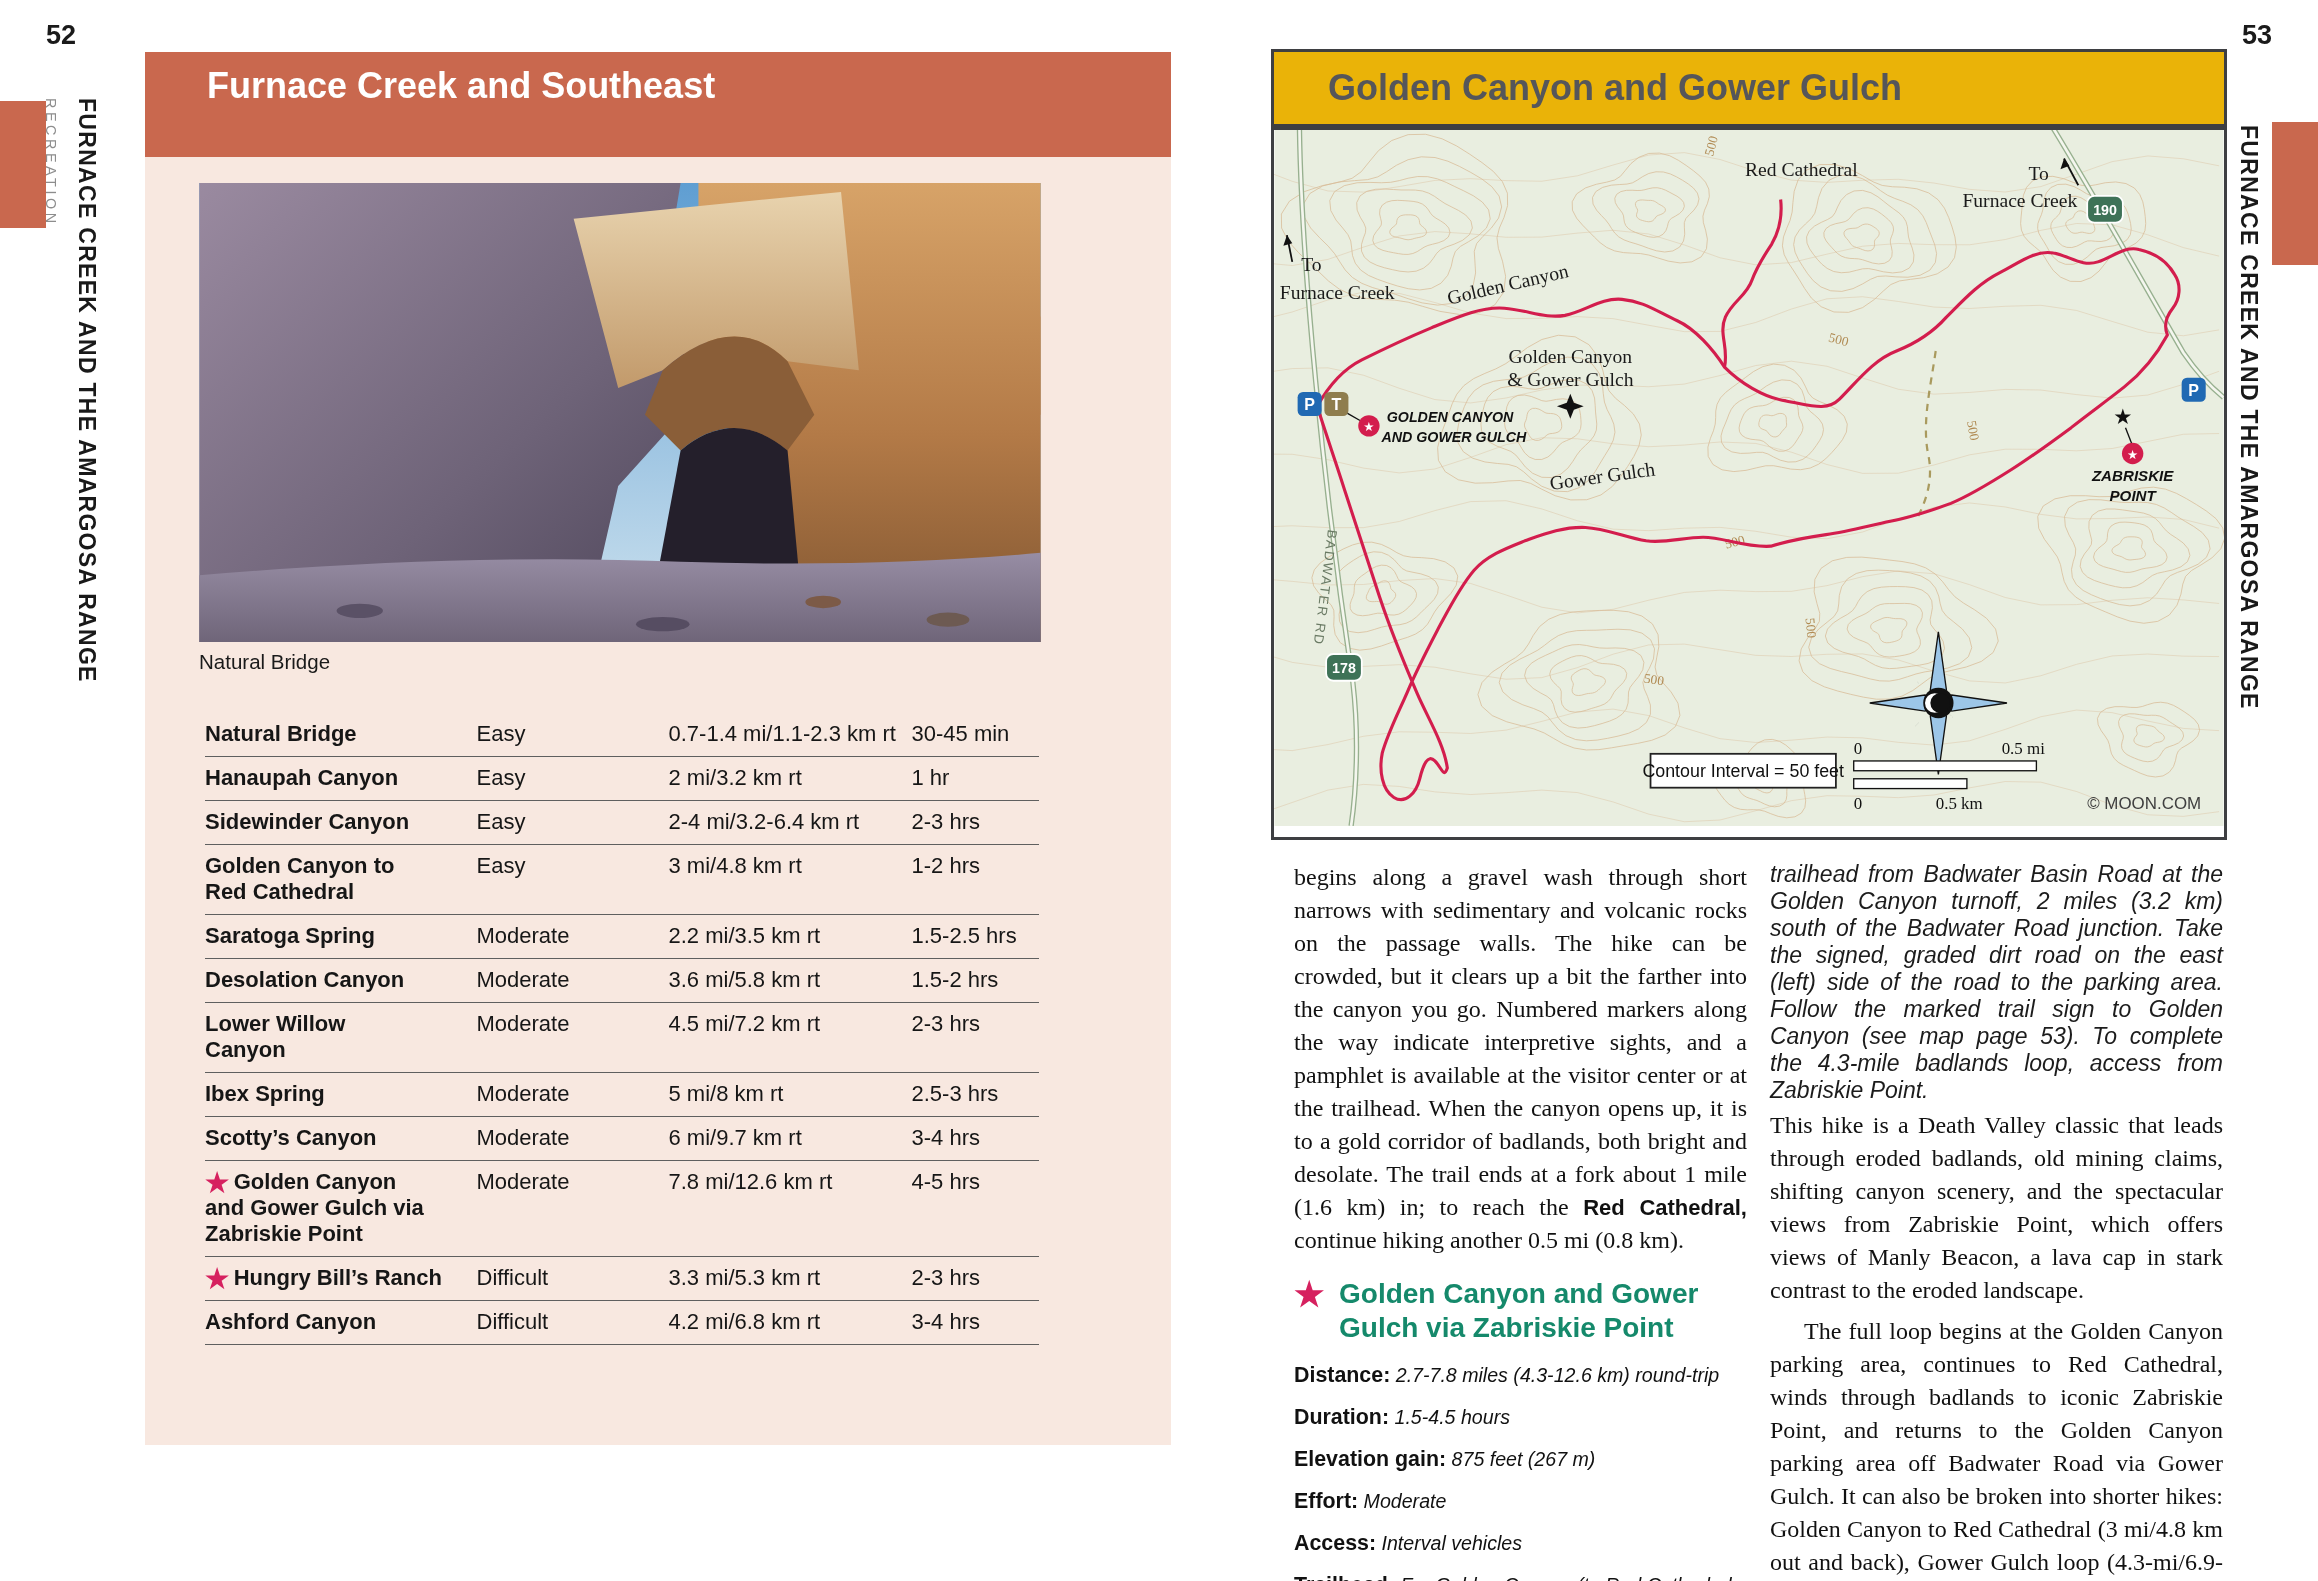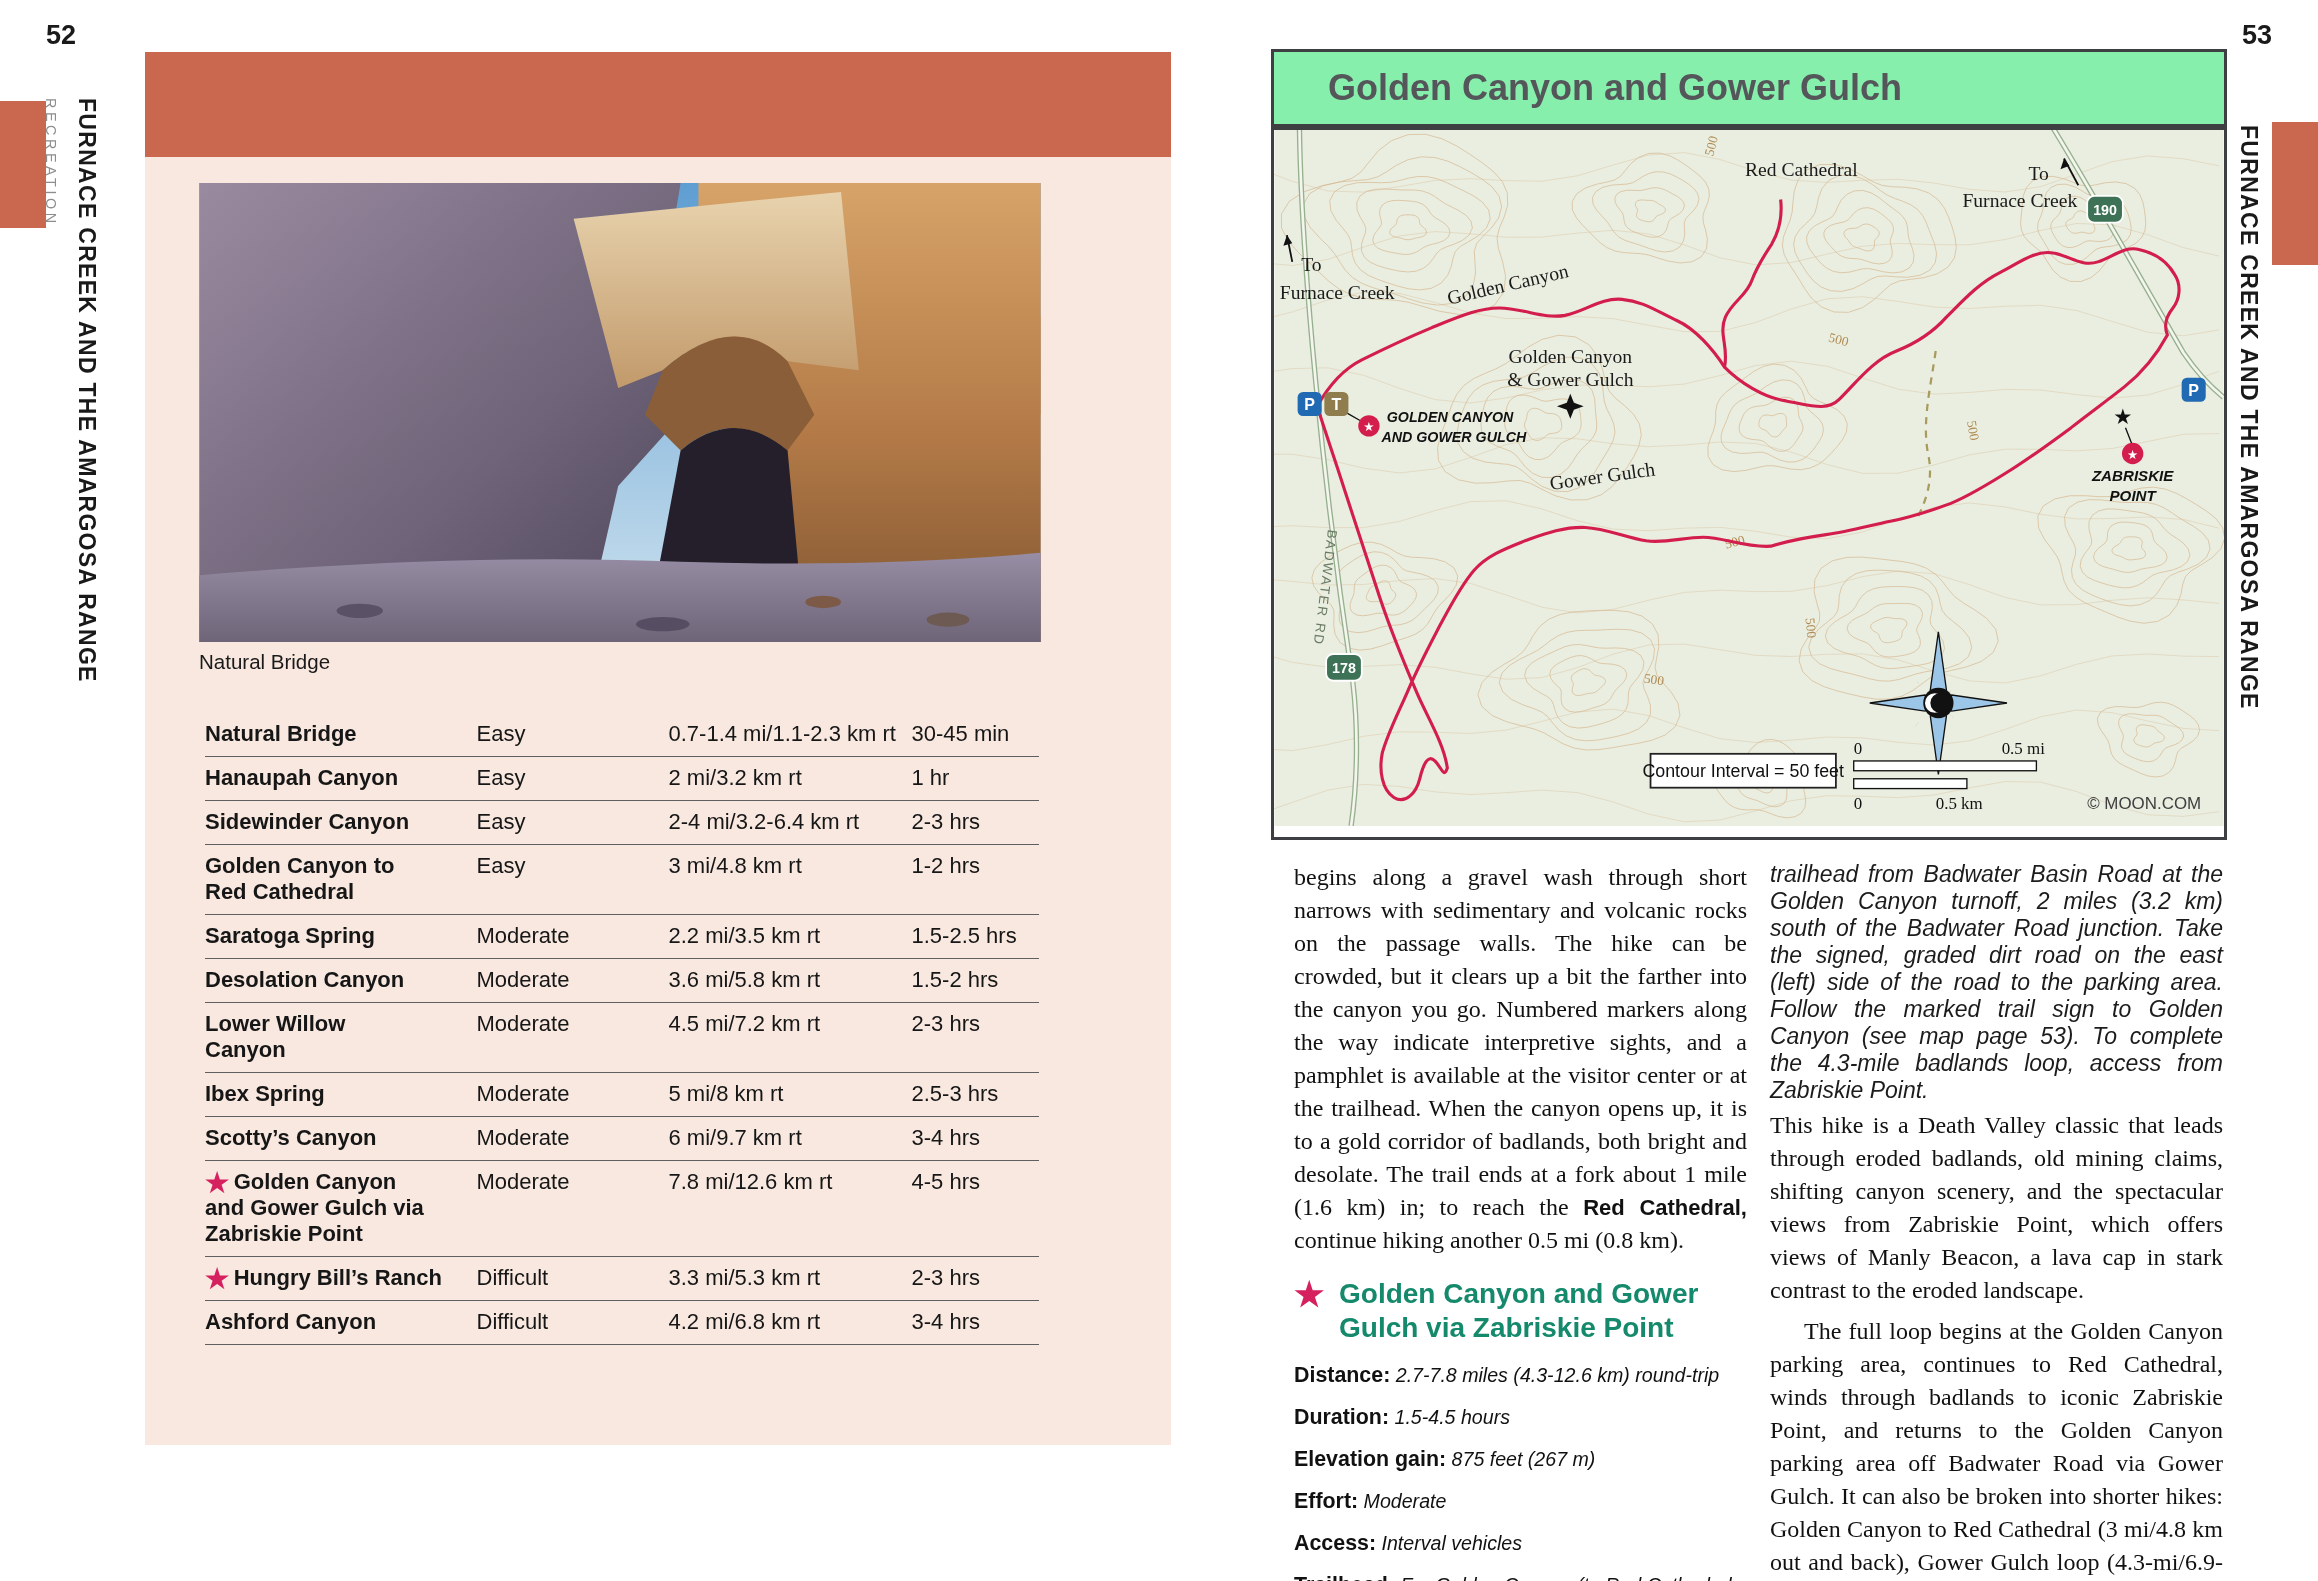--- a/index.html
+++ b/index.html
@@ -28,21 +28,21 @@
   .t-row{display:flex;align-items:flex-start;padding:8px 0 9px 0;border-bottom:1.8px solid #5f5f5f;}
   .c-trail{width:259px;font-weight:bold;padding-right:12.5px;}
   .c-effort{width:192px;}
   .c-dist{width:243px;}
   .c-dur{flex:1;}
   .star-glyph{color:#d6215f;font-size:27px;line-height:23px;margin-right:4.5px;vertical-align:-2.7px;}
 
   
   #mapbox{left:1271px;top:49px;width:950px;height:785px;border:3.6px solid #3e3f42;background:#fff;}
   #maptitle{height:78px;border-bottom:6.2px solid #3e3f42;display:flex;align-items:center;
-            padding-left:54px;font-size:36px;font-weight:bold;color:#55565a;background:#86efac;box-sizing:border-box;}
+            padding-left:54px;font-size:36px;font-weight:bold;color:#55565a;background:#eab308;box-sizing:border-box;}
   #mapsvg{display:block;}
 
   
   .col{position:absolute;width:453px;}
   #col1{left:1294px;top:861px;}
   #col2{left:1770px;top:861px;}
   .body-serif{font-family:"Liberation Serif",serif;font-size:24px;line-height:33px;text-align:justify;color:#111;}
   .bold-poi{font-family:"Liberation Sans",sans-serif;font-weight:bold;font-size:22px;}
   .hike-heading{margin-top:19.6px;position:relative;padding-left:45px;font-weight:bold;font-size:28px;line-height:34px;color:#15896b;}
   .hike-heading .hstar{position:absolute;left:0;top:0;color:#d6215f;font-size:34px;line-height:34px;}
@@ -77,20 +77,21 @@
 
   <div class="pagenum" style="left:2233px;width:39px;text-align:right;">53</div>
   <div class="tab" style="left:2272px;top:122px;width:46px;height:143px;"></div>
   <div class="vert section-vert" style="left:2210px;top:125px;">RECREATION</div>
   <div class="vert chapter-vert" style="left:2235px;top:125px;">FURNACE CREEK AND THE AMARGOSA RANGE</div>
 
   <div id="cream" class="abs"></div>
 
   <div id="band" class="abs">
     <div class="title">
+      <div>Furnace Creek and Southeast</div>
     </div>
   </div>
 
   <div id="photo" class="abs">
     <svg width="842" height="459" viewBox="0 0 944 515">
       <defs>
         <linearGradient id="sky" x1="0" y1="0" x2="0" y2="1">
           <stop offset="0" stop-color="#5f9ed2"></stop>
             <stop offset="1" stop-color="#cfe3ef"></stop>
         </linearGradient>

